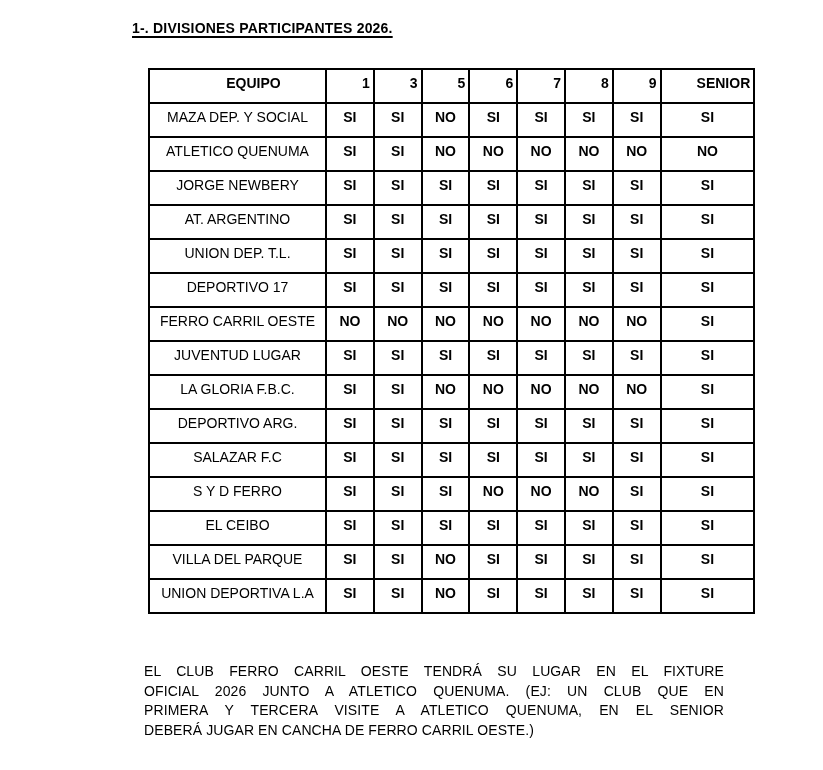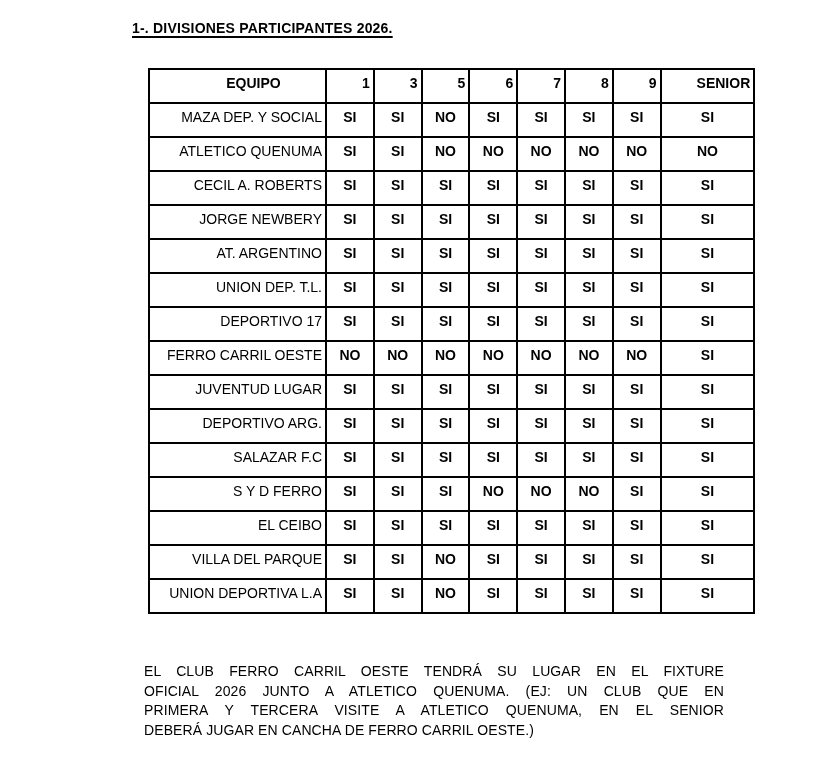--- a/index.html
+++ b/index.html
@@ -46,21 +46,21 @@
     padding: 5px 3px 0 3px;
     overflow: hidden;
     white-space: nowrap;
   }
   table.divisions th {
     font-weight: bold;
     text-align: center;
     padding-left: 35px;
   }
   td.equipo-cell {
-    text-align: right;
+    text-align: center;
     padding-left: 6px;
     font-weight: normal;
   }
   td.value-cell {
     text-align: center;
     font-weight: bold;
   }
   .footer-note {
     position: absolute;
     left: 144px;
@@ -129,31 +129,20 @@
           <td class="value-cell">SI</td>
           <td class="value-cell">SI</td>
           <td class="value-cell">NO</td>
           <td class="value-cell">NO</td>
           <td class="value-cell">NO</td>
           <td class="value-cell">NO</td>
           <td class="value-cell">NO</td>
           <td class="value-cell">NO</td>
         </tr>
         <tr>
-          <td class="equipo-cell">CECIL A. ROBERTS</td>
-          <td class="value-cell">SI</td>
-          <td class="value-cell">SI</td>
-          <td class="value-cell">SI</td>
-          <td class="value-cell">SI</td>
-          <td class="value-cell">SI</td>
-          <td class="value-cell">SI</td>
-          <td class="value-cell">SI</td>
-          <td class="value-cell">SI</td>
-        </tr>
-        <tr>
           <td class="equipo-cell">JORGE NEWBERY</td>
           <td class="value-cell">SI</td>
           <td class="value-cell">SI</td>
           <td class="value-cell">SI</td>
           <td class="value-cell">SI</td>
           <td class="value-cell">SI</td>
           <td class="value-cell">SI</td>
           <td class="value-cell">SI</td>
           <td class="value-cell">SI</td>
         </tr>
@@ -203,20 +192,31 @@
         </tr>
         <tr>
           <td class="equipo-cell">JUVENTUD LUGAR</td>
           <td class="value-cell">SI</td>
           <td class="value-cell">SI</td>
           <td class="value-cell">SI</td>
           <td class="value-cell">SI</td>
           <td class="value-cell">SI</td>
           <td class="value-cell">SI</td>
           <td class="value-cell">SI</td>
+          <td class="value-cell">SI</td>
+        </tr>
+        <tr>
+          <td class="equipo-cell">LA GLORIA F.B.C.</td>
+          <td class="value-cell">SI</td>
+          <td class="value-cell">SI</td>
+          <td class="value-cell">NO</td>
+          <td class="value-cell">NO</td>
+          <td class="value-cell">NO</td>
+          <td class="value-cell">NO</td>
+          <td class="value-cell">NO</td>
           <td class="value-cell">SI</td>
         </tr>
         <tr>
           <td class="equipo-cell">DEPORTIVO ARG.</td>
           <td class="value-cell">SI</td>
           <td class="value-cell">SI</td>
           <td class="value-cell">SI</td>
           <td class="value-cell">SI</td>
           <td class="value-cell">SI</td>
           <td class="value-cell">SI</td>

